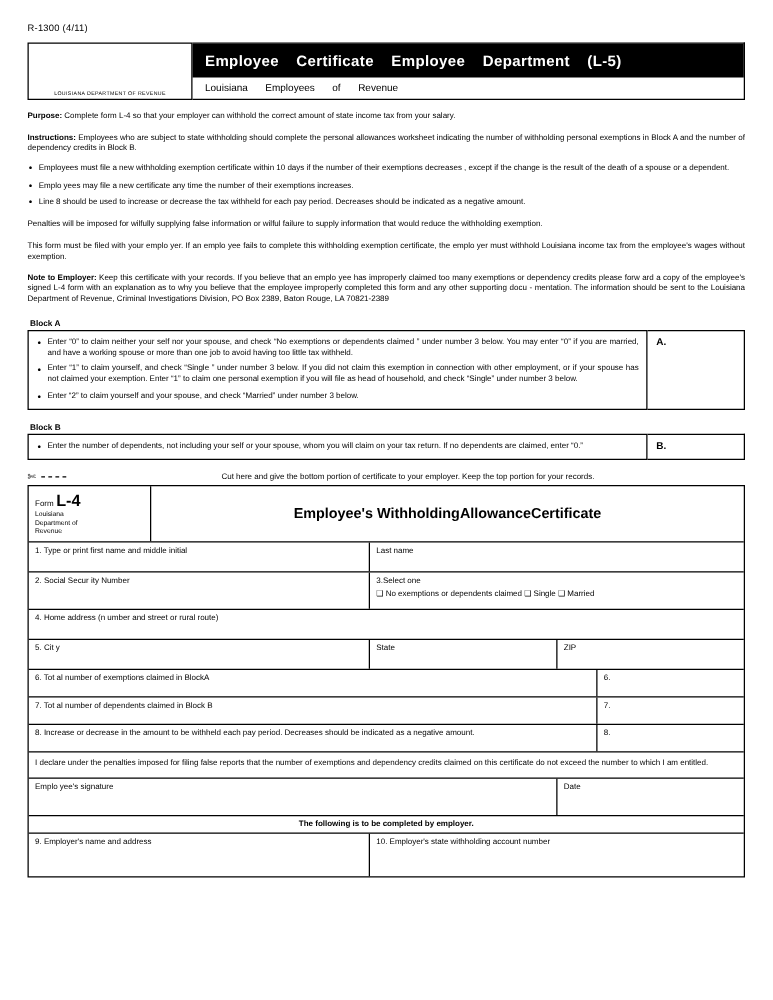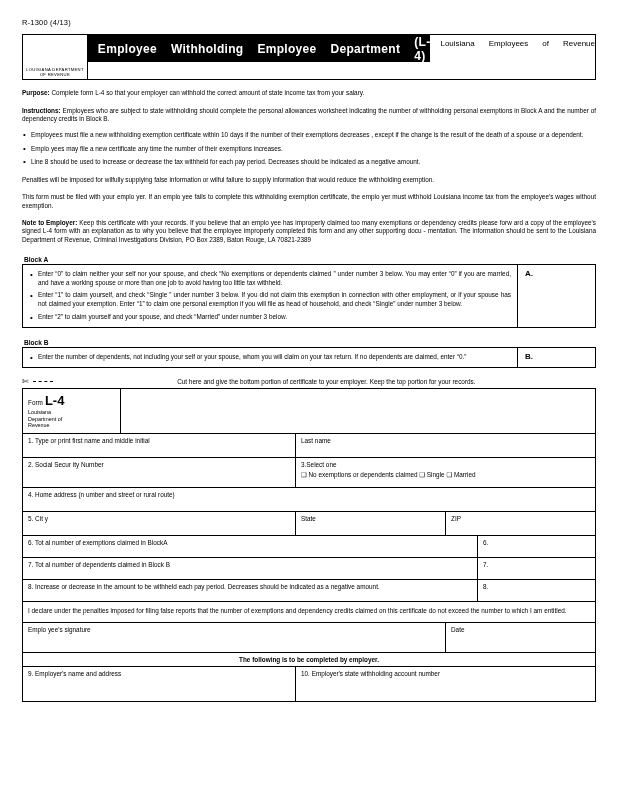--- a/index.html
+++ b/index.html
@@ -74,21 +74,21 @@
     left: 0; right: 0;
     text-align: center;
     font-size: 4.2px;
     letter-spacing: .3px;
   }
   .title-box {
     flex: 1;
     border: 1px solid #000;
     border-left: 0;
     display: flex;
-    flex-direction: row;
+    flex-direction: column;
   }
   .title-black {
     background: #000;
     color: #fff;
     font-weight: bold;
     font-size: 12px;
     padding: 6px 0 6px 10px;
     letter-spacing: .3px;
     display: flex;
     gap: 14px;
@@ -243,33 +243,33 @@
     font-weight: bold;
     padding: 3px 0;
   }
   .box-right { width: 118px; }
 </style>
 </head>
 <body>
 
 <div class="page">
 
-  <div class="formnum">R-1300  (4/13)</div>
+  <div class="formnum">R-1300  (4/11)</div>
 
   <div class="header">
     <div class="logo-box">
       <div class="logo-sub">LOUISIANA DEPARTMENT OF REVENUE</div>
     </div>
     <div class="title-box">
       <div class="title-black">
         <span>Employee</span>
-        <span>Withholding</span>
+        <span>Certificate</span>
         <span>Employee</span>
         <span>Department</span>
-        <span>(L-4)</span>
+        <span>(L-5)</span>
       </div>
       <div class="title-white">
         <span>Louisiana</span>
         <span>Employees</span>
         <span>of</span>
         <span>Revenue</span>
       </div>
     </div>
   </div>
 
@@ -324,20 +324,21 @@
   <div class="lower">
 
     <div class="lrow">
       <div class="formline" style="width:100%">
         <div class="form-l4">
           <span>Form</span><span class="big">L-4</span>
           <div class="tiny">Louisiana</div>
           <div class="tiny">Department      of</div>
           <div class="tiny">Revenue</div>
         </div>
+        <div class="cert-title">Employee's     WithholdingAllowanceCertificate</div>
       </div>
     </div>
 
     <div class="lrow h-md">
       <div class="cell grow">1. Type or print first name  and  middle  initial</div>
       <div class="cell" style="width:300px">Last  name</div>
     </div>
 
     <div class="lrow h-lg">
       <div class="cell grow">2.  Social  Secur ity Number</div>

